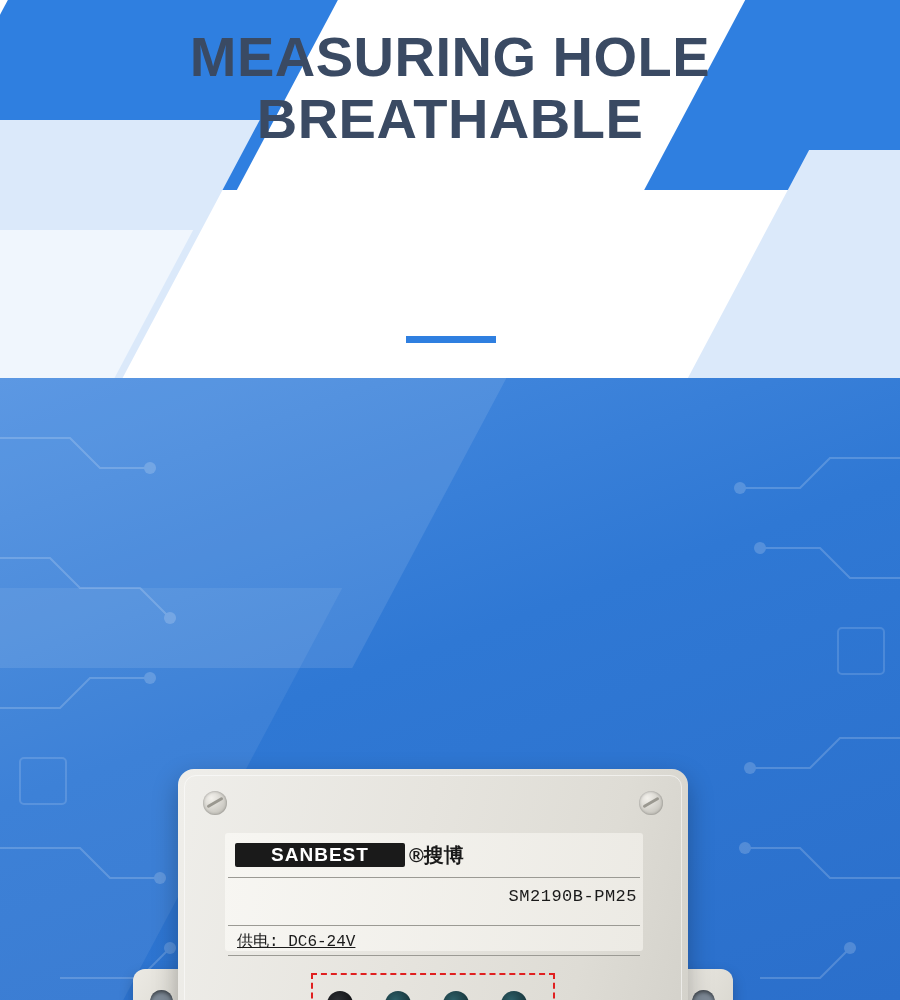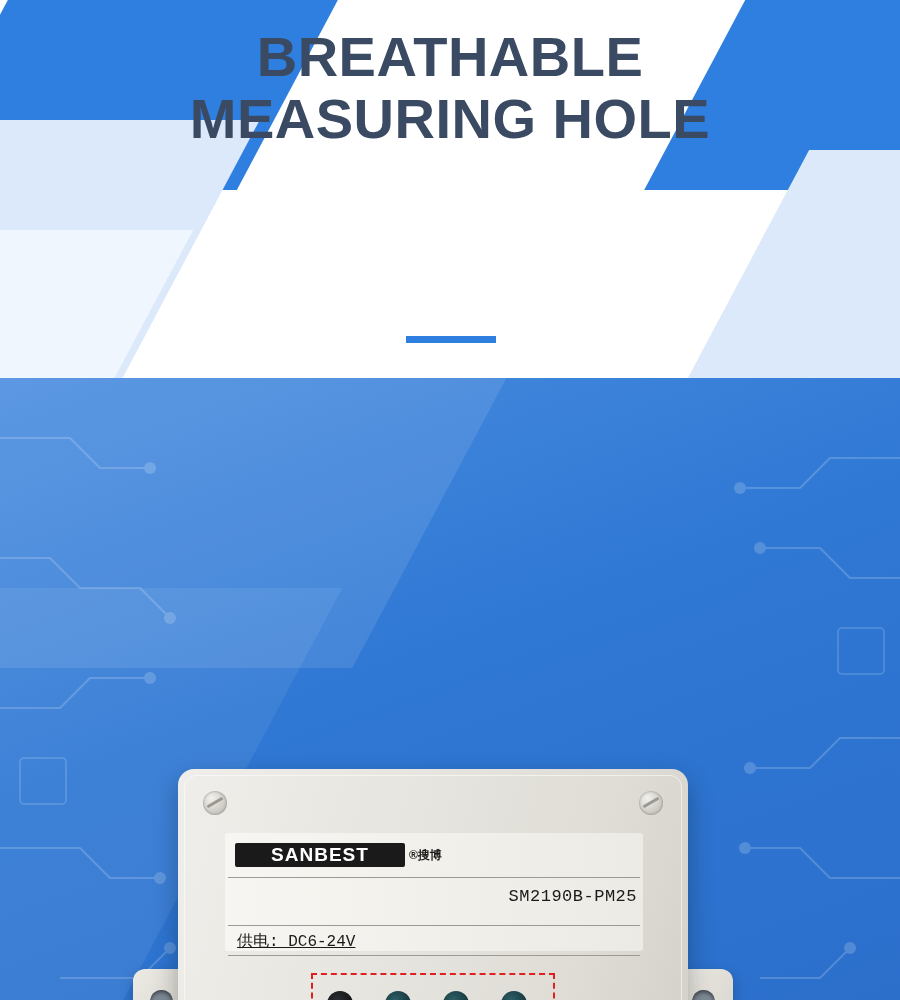--- a/index.html
+++ b/index.html
@@ -210,21 +210,21 @@
     font-size: 19px;
     font-weight: bold;
     letter-spacing: 1px;
     text-align: center;
     line-height: 24px;
     font-family: "Liberation Sans", sans-serif;
   }
   .brand-cn {
     position: absolute;
     left: 276px; top: 82px;
-    font-size: 12px;
+    font-size: 20px;
     color: #1a1a1a;
     font-weight: bold;
     line-height: 24px;
   }
   .model {
     position: absolute;
     right: 96px; top: 82px;
     font-size: 17px;
     color: #1a1a1a;
     letter-spacing: 0.5px;
@@ -289,22 +289,22 @@
 <div class="page">
 
   <div class="header">
     <div class="hdr-shape-left"></div>
     <div class="hdr-shape-left2"></div>
     <div class="hdr-shape-left3"></div>
     <div class="hdr-shape-right"></div>
     <div class="hdr-shape-right2"></div>
 
     <div class="title-wrap">
+      <div class="title-line">MEASURING HOLE</div>
       <div class="title-line">BREATHABLE</div>
-      <div class="title-line">MEASURING HOLE</div>
     </div>
 
   </div>
   <div class="accent-bar"></div>
 
   <div class="photo">
     <div class="photo-band"></div>
     <div class="photo-band2"></div>
 
     <svg class="circuit" viewBox="0 0 900 622" preserveAspectRatio="none">

